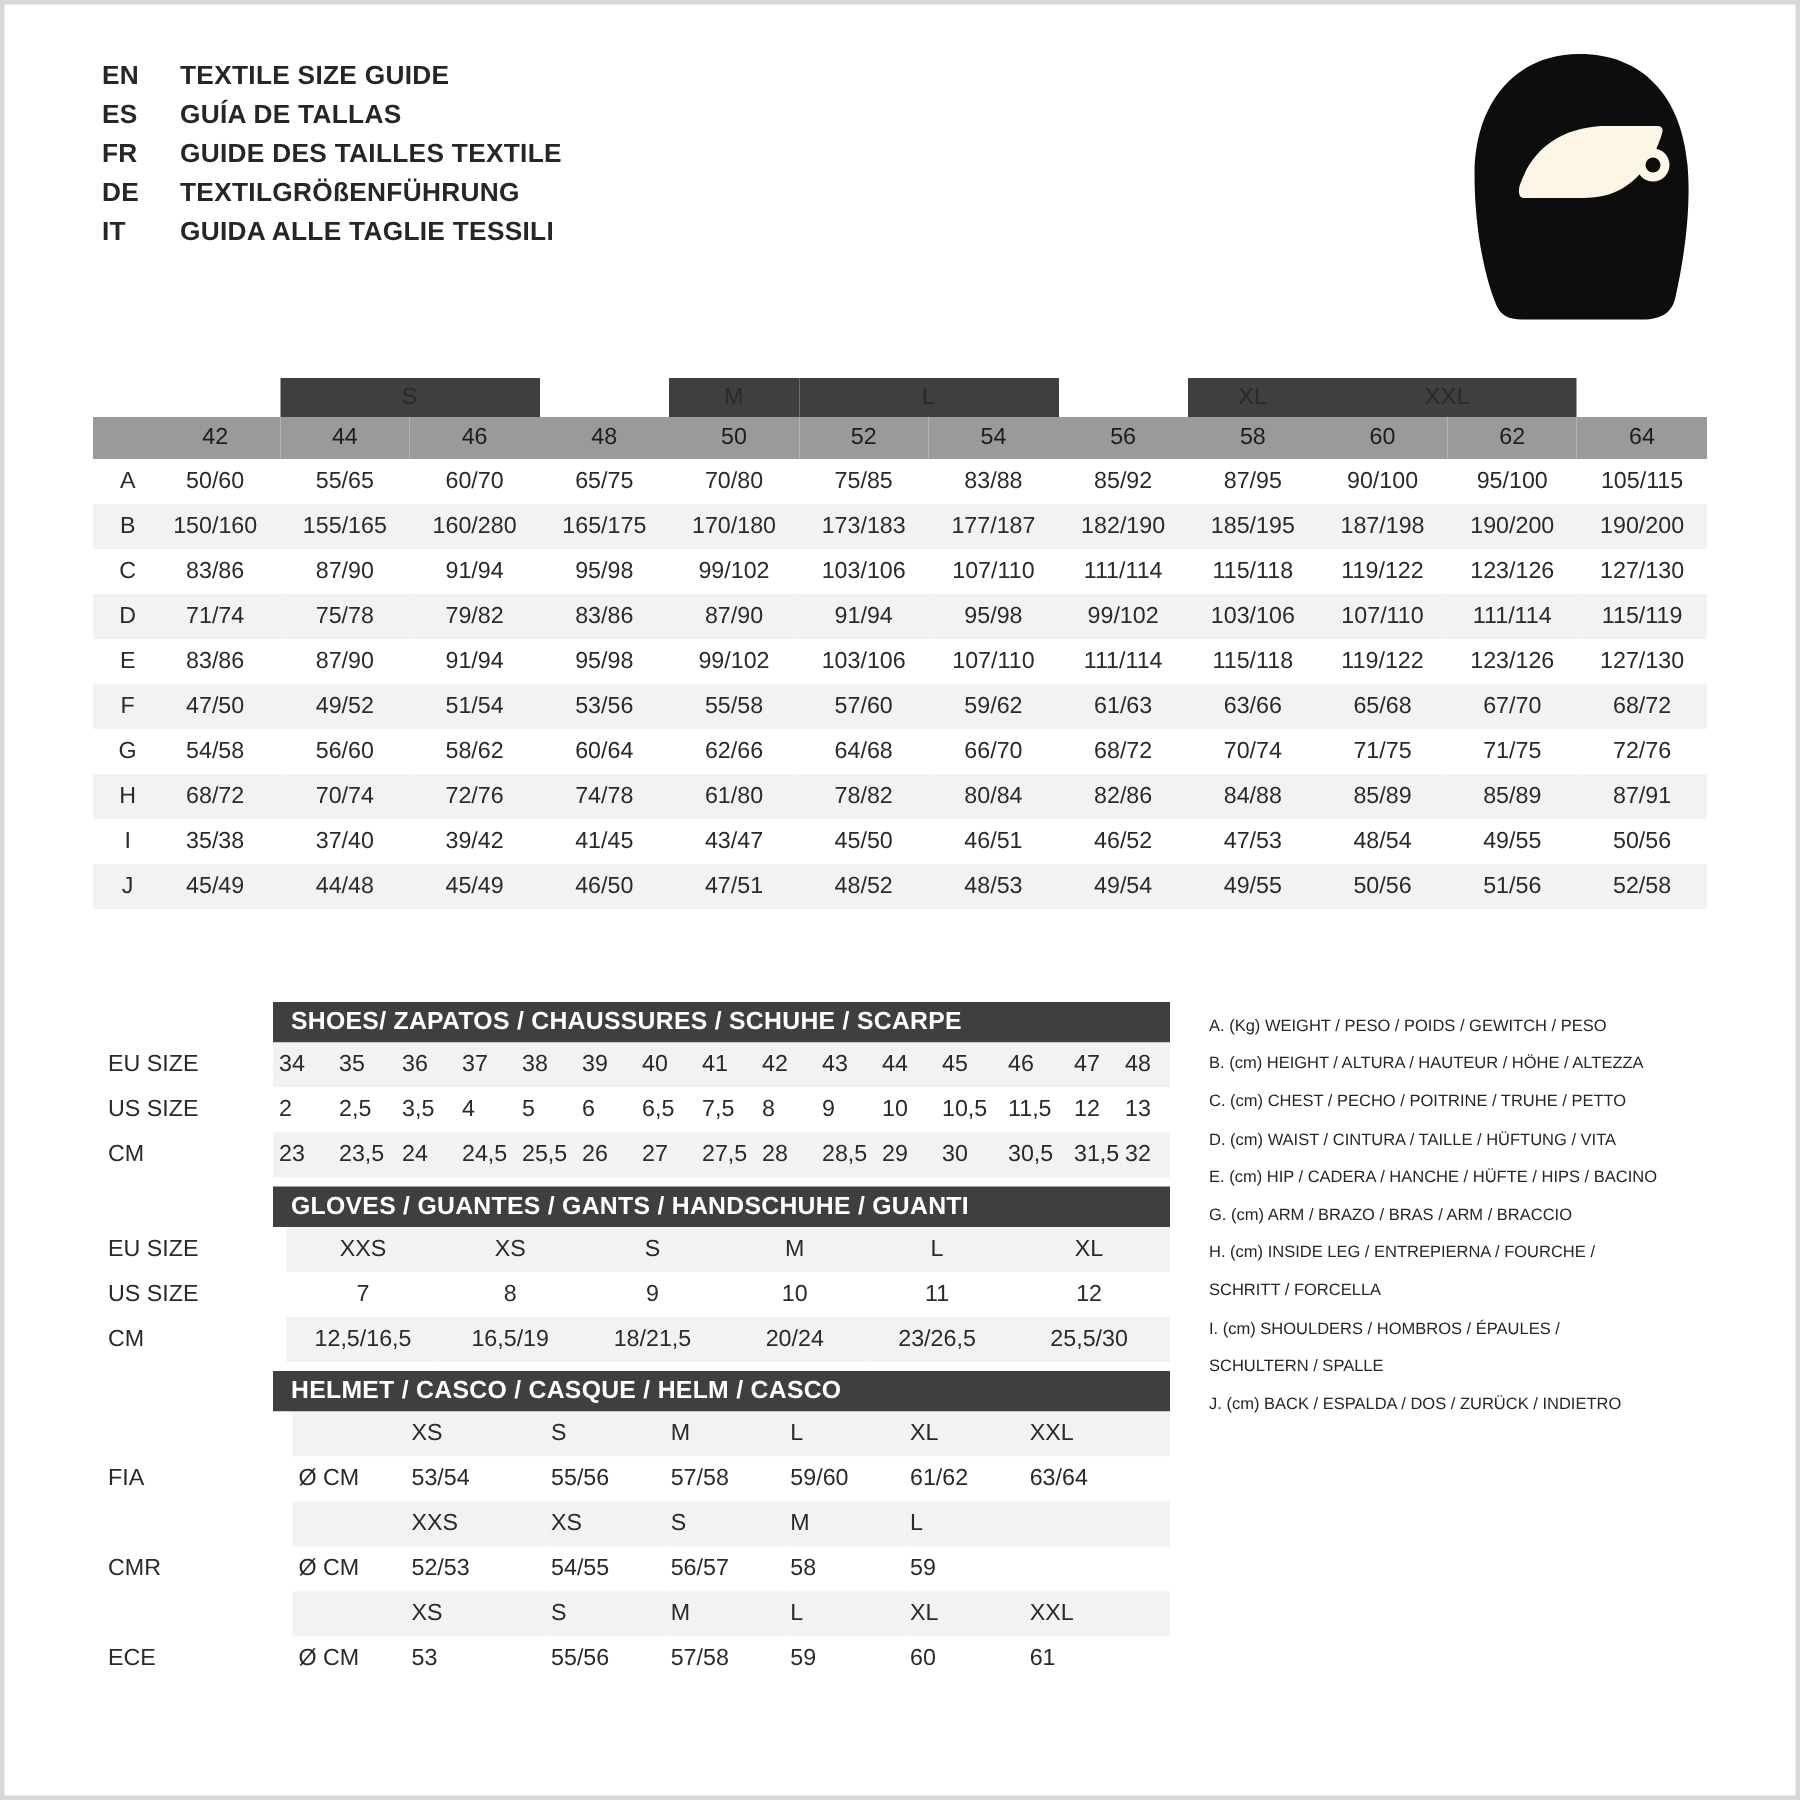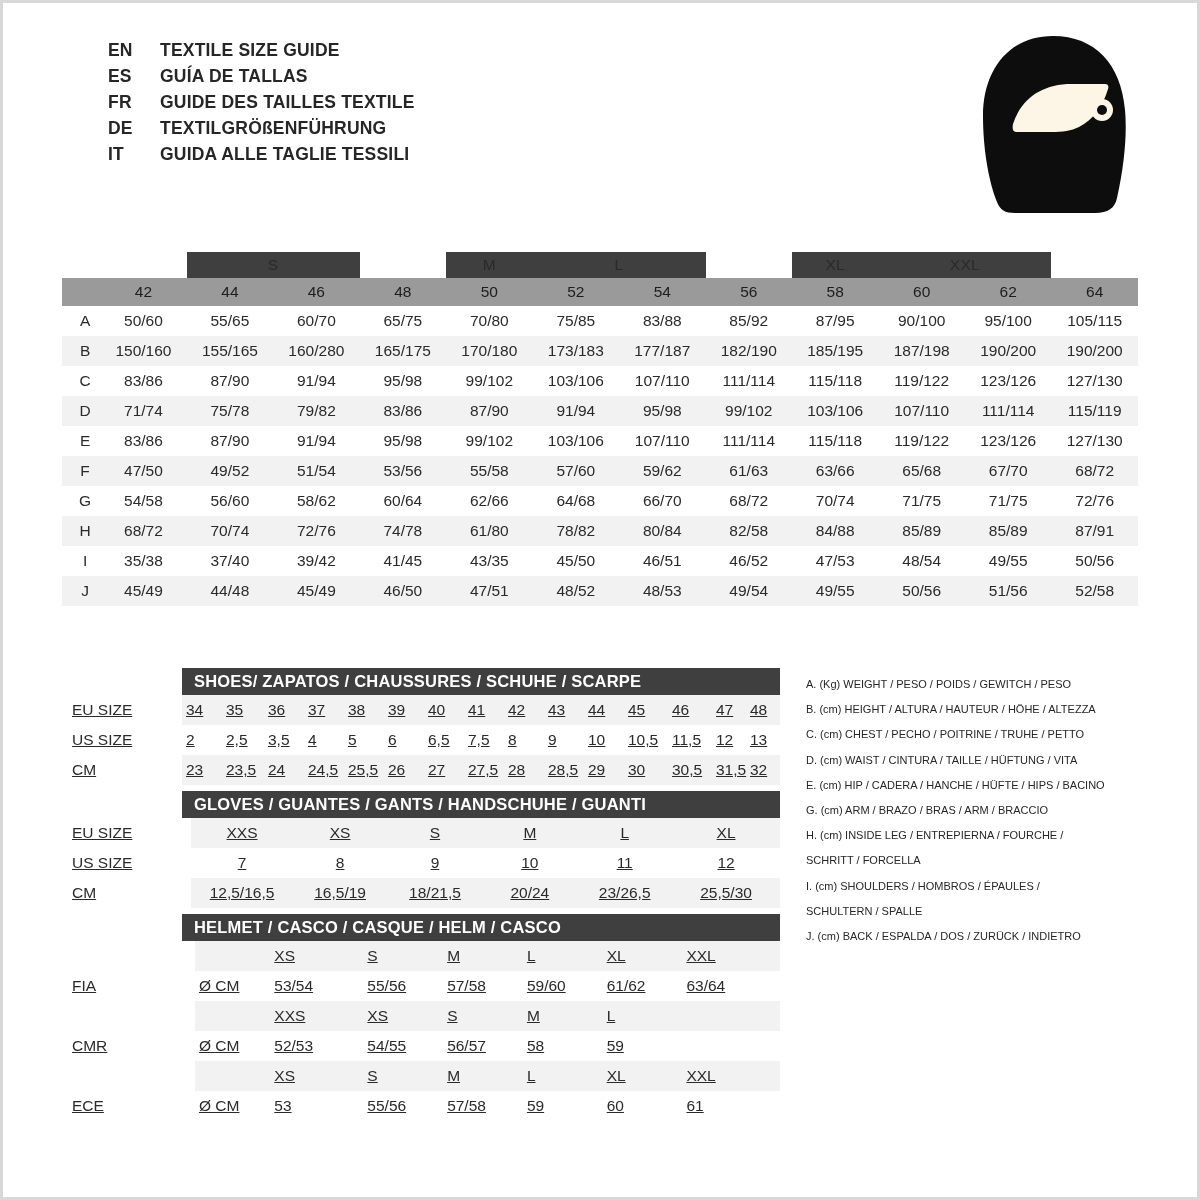--- a/index.html
+++ b/index.html
@@ -31,21 +31,20 @@
     align-items: baseline;
     height: 26px;
     font-size: 17.5px;
     font-weight: bold;
     letter-spacing: 0.2px;
     color: #262626;
   }
   .title-lang {
     width: 52px;
     flex: 0 0 52px;
-    margin-left: 40px;
   }
   .title-text { white-space: nowrap; }
 
   
   .helmet {
     position: absolute;
     left: 975px; top: 32px;
     width: 160px; height: 185px;
   }
 
@@ -110,21 +109,20 @@
     padding-left: 12px;
     margin-left: 120px;
     width: 598px;
     box-sizing: border-box;
     letter-spacing: 0.2px;
   }
   .sec table {
     border-collapse: collapse;
     table-layout: fixed;
     width: 718px;
-    text-decoration: underline;
   }
   .sec td {
     font-size: 15.5px;
     height: 30px;
     padding: 0;
     color: #2a2a2a;
     text-align: left;
   }
   .lbl {
     width: 120px;
@@ -345,33 +343,33 @@
       </tr>
       <tr class="zebra-a">
         <td class="rowlabel">H</td>
         <td>68/72</td>
         <td>70/74</td>
         <td>72/76</td>
         <td>74/78</td>
         <td>61/80</td>
         <td>78/82</td>
         <td>80/84</td>
-        <td>82/58</td>
+        <td>82/86</td>
         <td>84/88</td>
         <td>85/89</td>
         <td>85/89</td>
         <td>87/91</td>
       </tr>
       <tr class="zebra-b">
         <td class="rowlabel">I</td>
         <td>35/38</td>
         <td>37/40</td>
         <td>39/42</td>
         <td>41/45</td>
-        <td>43/35</td>
+        <td>43/47</td>
         <td>45/50</td>
         <td>46/51</td>
         <td>46/52</td>
         <td>47/53</td>
         <td>48/54</td>
         <td>49/55</td>
         <td>50/56</td>
       </tr>
       <tr class="zebra-a">
         <td class="rowlabel">J</td>

